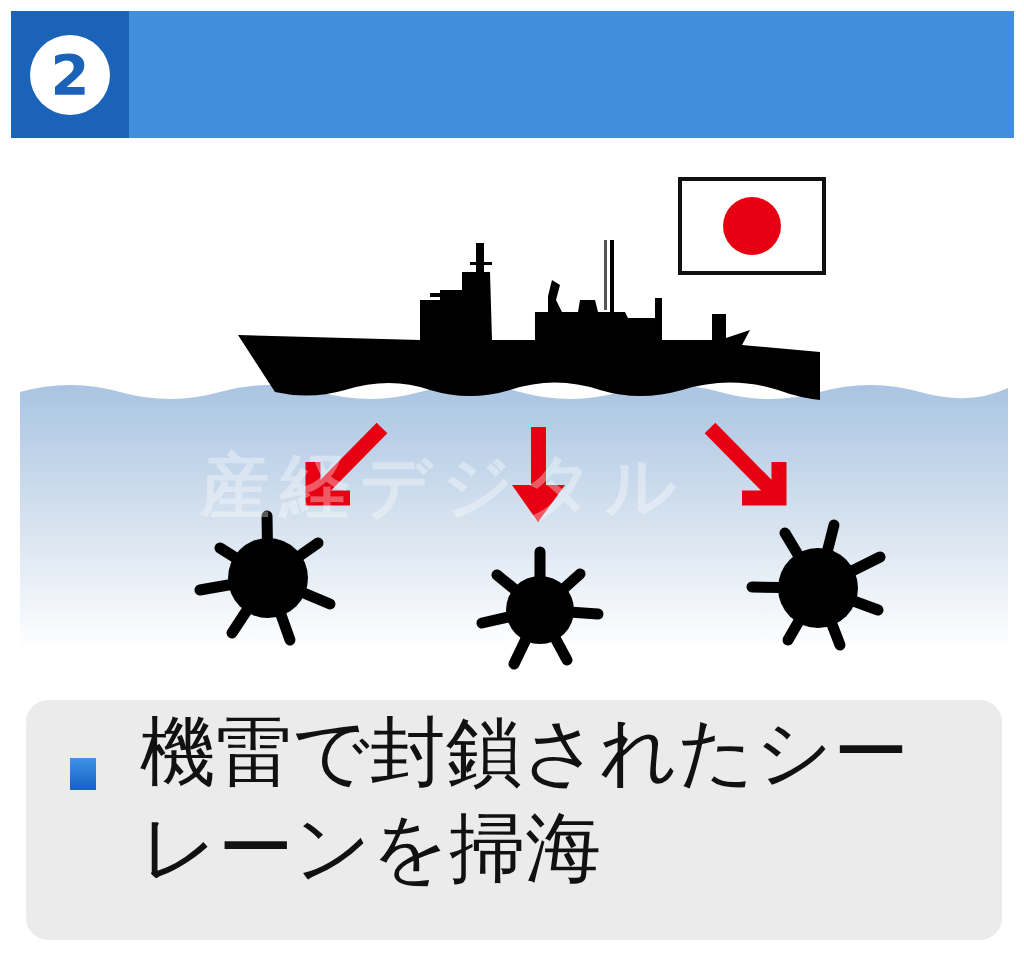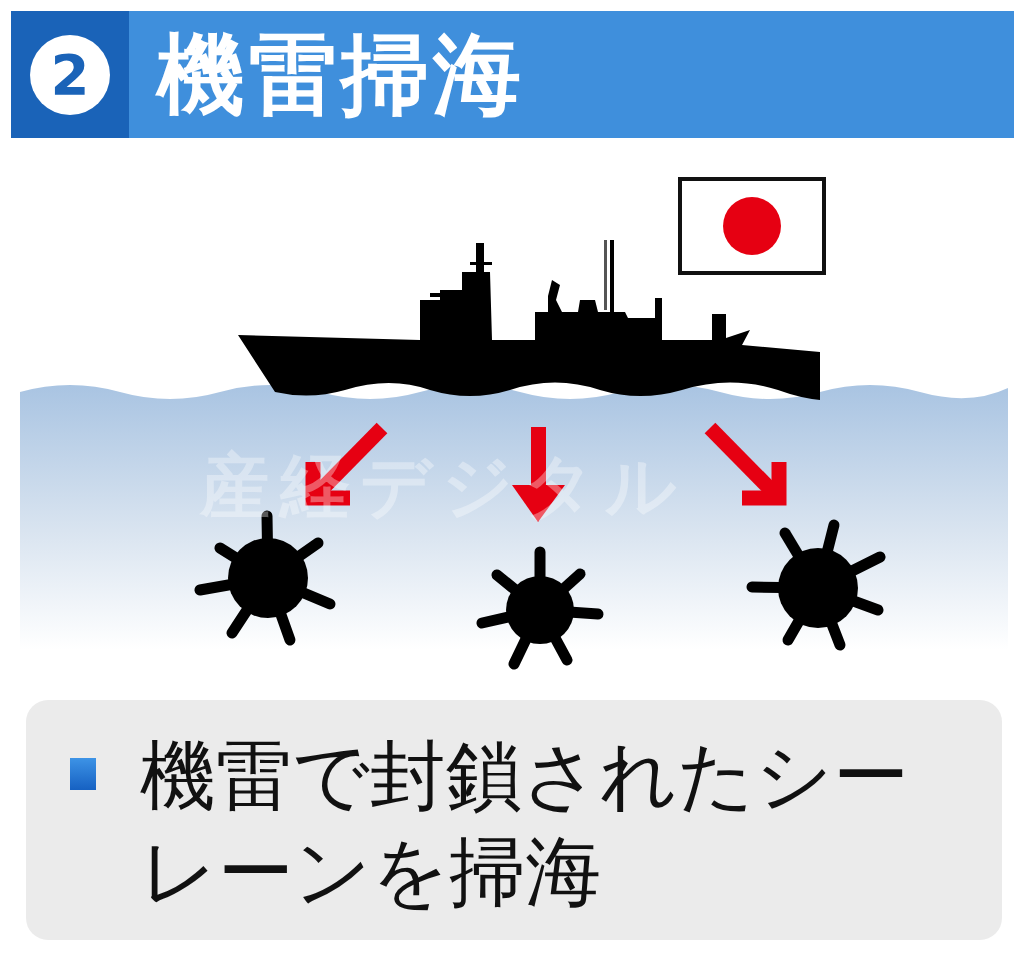--- a/index.html
+++ b/index.html
@@ -18,31 +18,30 @@
 
   .scene { position: absolute; left: 0; top: 150px; width: 1024px; height: 540px; }
 
   .watermark { position: absolute; left: 200px; top: 440px; font-size: 70px;
                color: rgba(255,255,255,0.35); font-weight: bold; letter-spacing: 10px; }
 
   .caption-box { position: absolute; left: 26px; top: 700px; width: 976px; height: 240px;
                  background: #ebebeb; border-radius: 22px; }
   .bullet { position: absolute; left: 70px; top: 758px; width: 26px; height: 32px;
             background: linear-gradient(180deg, #3d93e6, #1661c2); }
-  .caption-text { position: absolute; left: 140px; top: 728px; width: 830px;
+  .caption-text { position: absolute; left: 140px; top: 704px; width: 830px;
                   font-size: 76px; line-height: 96px; color: #111111; }
 </style>
 </head>
 <body>
 
 <div class="header">
   <div class="header-num-box">
     <div class="header-num">2</div>
   </div>
-  <div class="header-title">機雷掃海</div>
 </div>
 
 <svg class="scene" width="1024" height="540" viewBox="0 150 1024 540" style="top:150px;">
   <defs>
     <linearGradient id="waterGrad" x1="0" y1="0" x2="0" y2="1">
       <stop offset="0" stop-color="#a9c4e2"></stop>
       <stop offset="0.55" stop-color="#d9e4f0"></stop>
       <stop offset="1" stop-color="#ffffff"></stop>
     </linearGradient>
   </defs>

